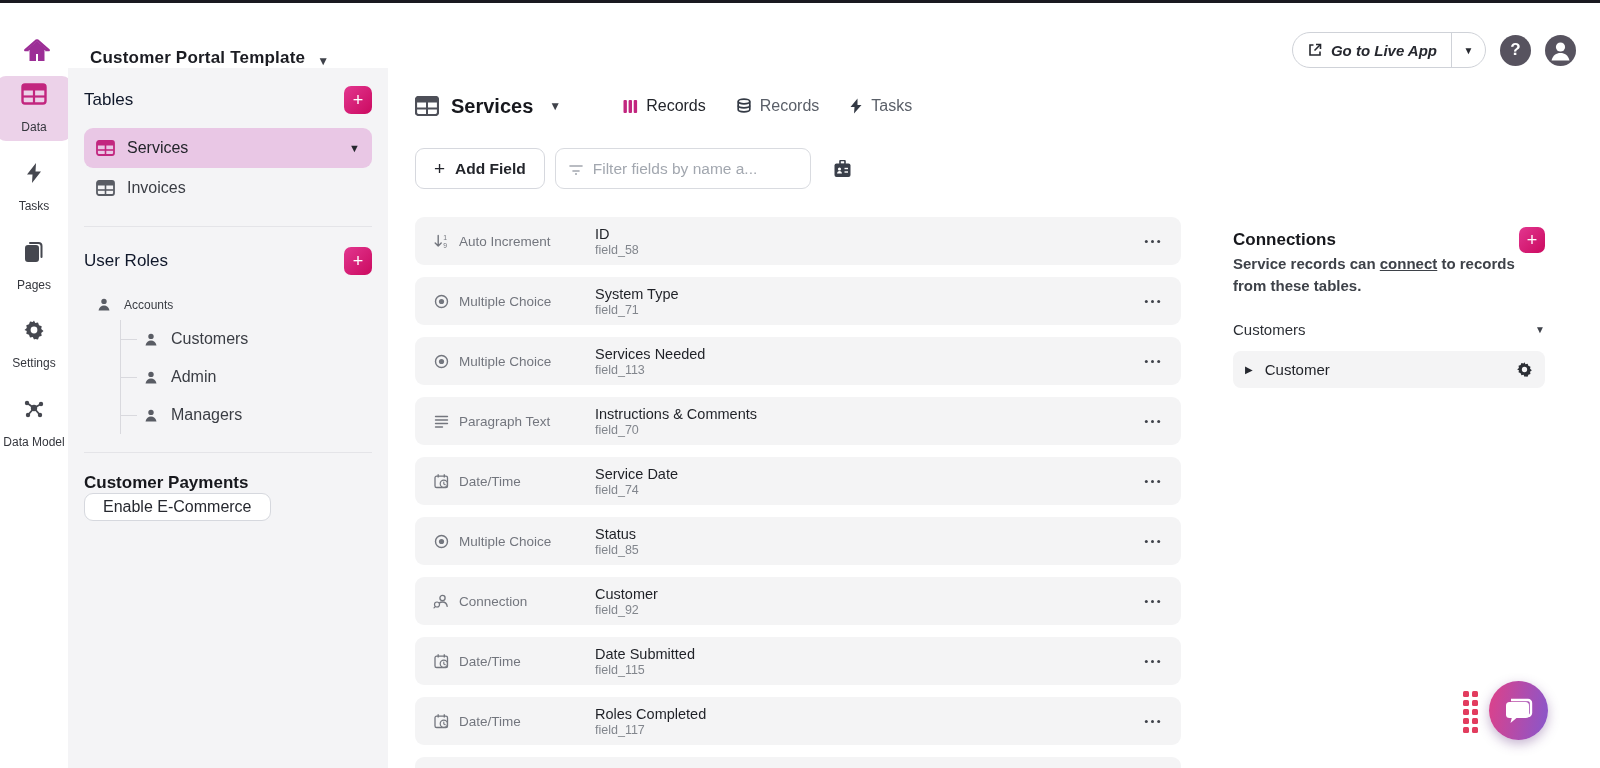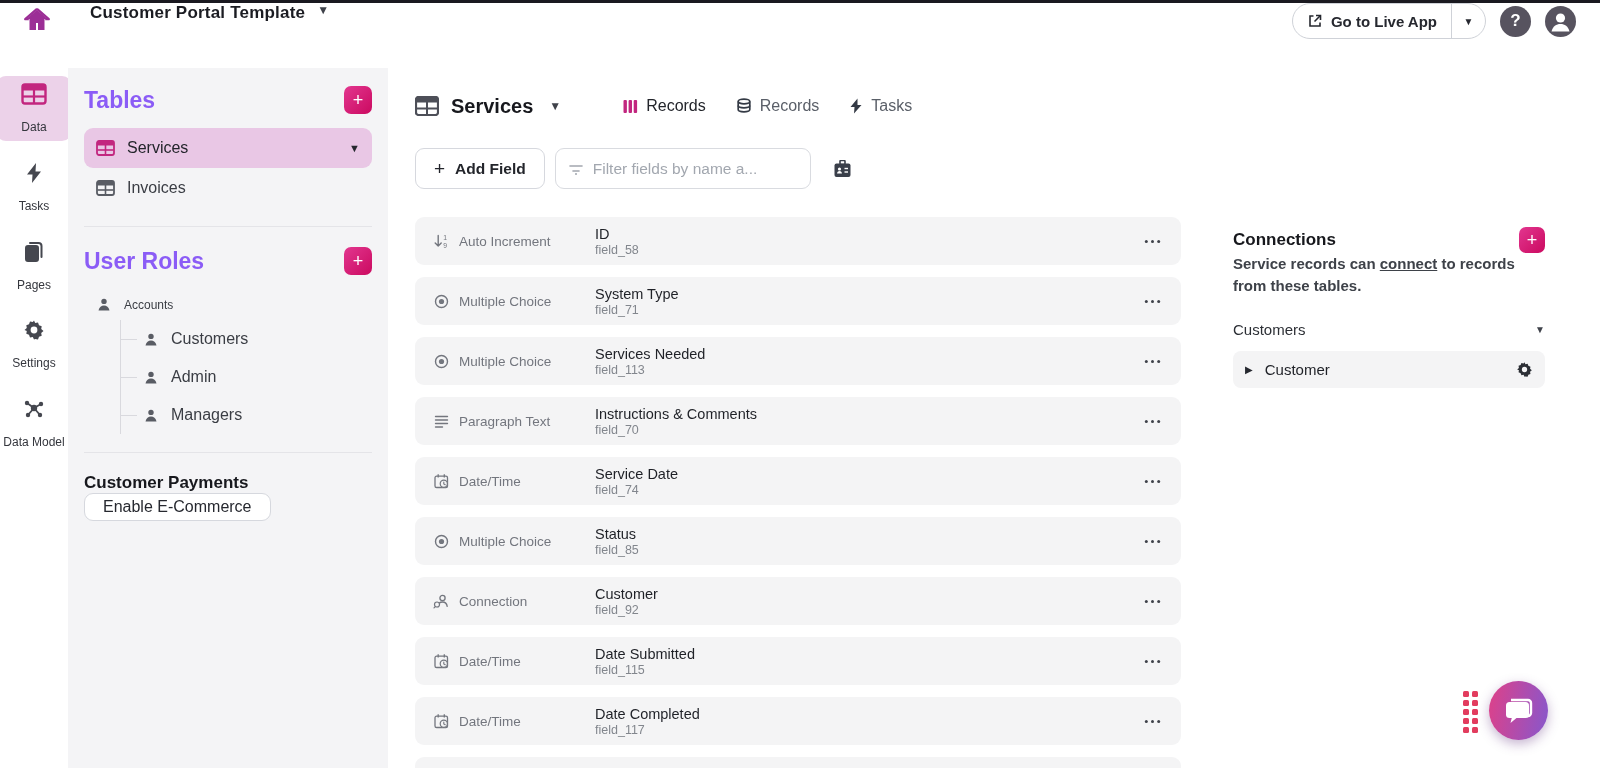--- a/index.html
+++ b/index.html
@@ -1,39 +1,39 @@
 <!DOCTYPE html>
 <html><head>
 <meta charset="utf-8">
 <style>
   * { margin:0; padding:0; box-sizing:border-box; }
   html,body { width:1600px; height:768px; overflow:hidden; background:#fff;
               font-family:"Liberation Sans", sans-serif; color:#23252b; }
   .topline { height:3px; background:#1a1920; }
   
-  .topbar { height:65px; background:#fff; display:flex; align-items:flex-start; padding:0 24px 0 20px; }
+  .topbar { height:65px; background:#fff; display:flex; align-items:flex-end; padding:0 24px 0 20px; }
   .home-btn { width:34px; height:34px; display:flex; align-items:center; justify-content:center; cursor:pointer; }
   .app-title { font-size:17px; font-weight:700; color:#1b1c22; margin-left:36px; letter-spacing:.2px; }
   .title-caret { margin-left:12px; color:#3f424a; font-size:12px; cursor:pointer; }
   .topbar-right { margin-left:auto; display:flex; align-items:center; gap:14px; }
-  .live-btn { display:flex; align-items:stretch; border:1px solid #cfd2d8; border-radius:18px; height:36px; background:#fff; overflow:hidden; }
+  .live-btn { display:flex; align-items:stretch; border:1px solid #cfd2d8; border-radius:18px; height:36px; background:#fff; overflow:hidden;font-style:italic; }
   .live-main { display:flex; align-items:center; gap:8px; padding:0 14px; font-size:15px; font-weight:700; color:#26282f; cursor:pointer; }
   .live-arrow { width:34px; display:flex; align-items:center; justify-content:center; border-left:1px solid #cfd2d8; cursor:pointer; color:#26282f; font-size:10px; }
   .circle-btn { width:31px; height:31px; border-radius:50%; background:#57535f; color:#fff; display:flex; align-items:center; justify-content:center; font-weight:700; font-size:17px; cursor:pointer; }
   
   .app-body { display:flex; height:700px; }
   
   .rail { width:68px; background:#fff; display:flex; flex-direction:column; align-items:center; padding-top:8px; flex-shrink:0; }
   .rail-item { display:flex; flex-direction:column; align-items:center; gap:16px; padding:7px 4px 6px; width:76px; border-radius:10px; margin-bottom:14px; cursor:pointer; }
   .rail-item .rlabel { font-size:12px; color:#34363d; text-align:center; line-height:1.15; }
   .rail-item.active { background:#ecd2e9; }
   
   .sidebar { width:320px; background:#f4f4f6; padding:18px 16px 0 16px; flex-shrink:0; }
   .side-head { display:flex; align-items:center; justify-content:space-between; margin-bottom:14px; }
-  .side-head h2 { font-size:23px; font-weight:700; color:#8b5cf6; }
+  .side-head h2 { font-size:17px; font-weight:400; color:#0f172a; }
   .plus-btn { width:28px; height:28px; border-radius:7px; border:none; cursor:pointer; color:#fff; font-size:18px; line-height:1;
               background:linear-gradient(135deg,#e2368f,#cb0a60); display:flex; align-items:center; justify-content:center; }
   .tbl-item { display:flex; align-items:center; gap:12px; height:40px; padding:0 12px; border-radius:9px; font-size:16px; color:#3a3d44; cursor:pointer; }
   .tbl-item.active { background:#e9c7e5; color:#23252b; }
   .tbl-item .spacer { flex:1; }
   .side-divider { height:1px; background:#e4e4e8; margin:18px 0 20px; }
   .role-root { display:flex; align-items:center; gap:12px; padding:8px 12px; font-size:12px; color:#3a3d44; cursor:pointer; }
   .role-children { margin-left:36px; border-left:1px solid #d9d9de; }
   .role-child { display:flex; align-items:center; gap:12px; padding:10px 0 10px 0; margin-left:0; font-size:16px; color:#3a3d44; cursor:pointer; position:relative; padding-left:22px; }
   .role-child:before { content:""; position:absolute; left:0; top:50%; width:16px; height:1px; background:#d9d9de; }
@@ -533,21 +533,21 @@
                   <rect x="2" y="3.2" width="12.5" height="11.3" rx="1.6"></rect>
                   <line x1="5.2" y1="1.2" x2="5.2" y2="4.6"></line>
                   <line x1="11.3" y1="1.2" x2="11.3" y2="4.6"></line>
                 </g>
                 <circle cx="10.8" cy="10.8" r="3.6" fill="#f4f4f5" stroke="#73767e" stroke-width="1.2"></circle>
                 <path d="M10.8 9v1.9l1.4.8" fill="none" stroke="#73767e" stroke-width="1.1" stroke-linecap="round"></path>
               </svg>
             </span>
     <span class="f-type">Date/Time</span>
     <span class="f-main">
-      <span class="f-name">Date Completed</span>
+      <span class="f-name">Roles Completed</span>
       <span class="f-key">field_117</span>
     </span>
     <span class="f-menu">
       <svg width="17" height="5" viewBox="0 0 17 5">
                 <circle cx="2.3" cy="2.5" r="1.5" fill="#3f424a"></circle>
                 <circle cx="8.5" cy="2.5" r="1.5" fill="#3f424a"></circle>
                 <circle cx="14.7" cy="2.5" r="1.5" fill="#3f424a"></circle>
               </svg>
     </span>
   </div>

